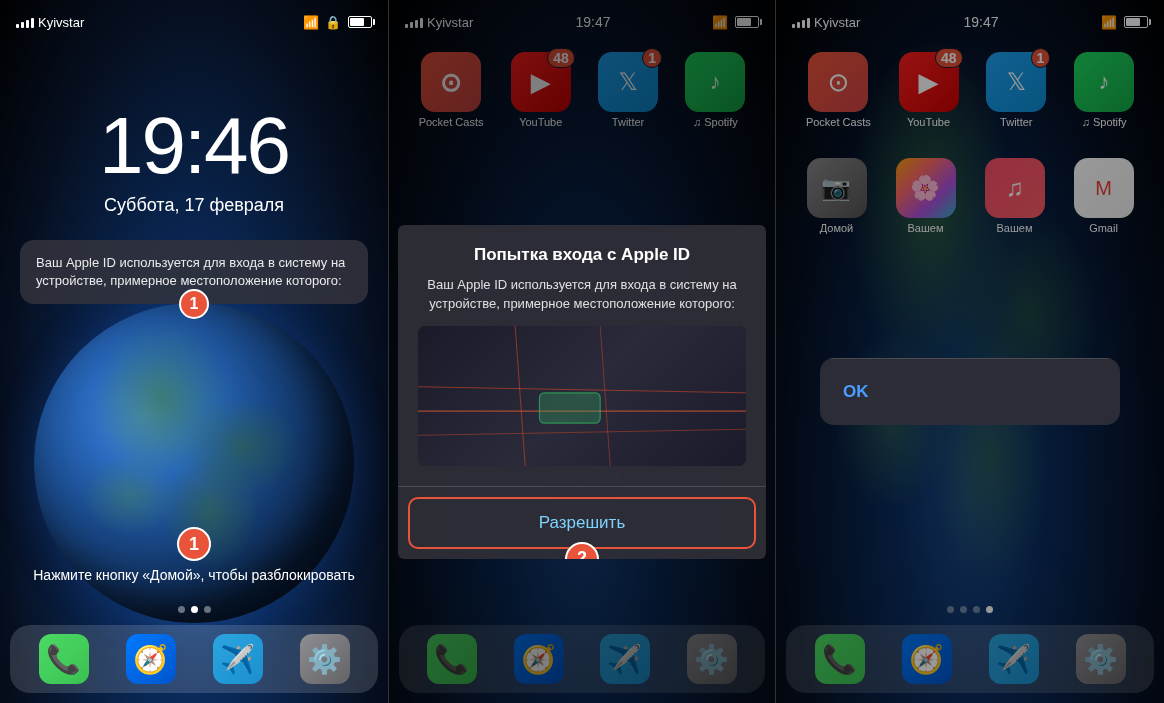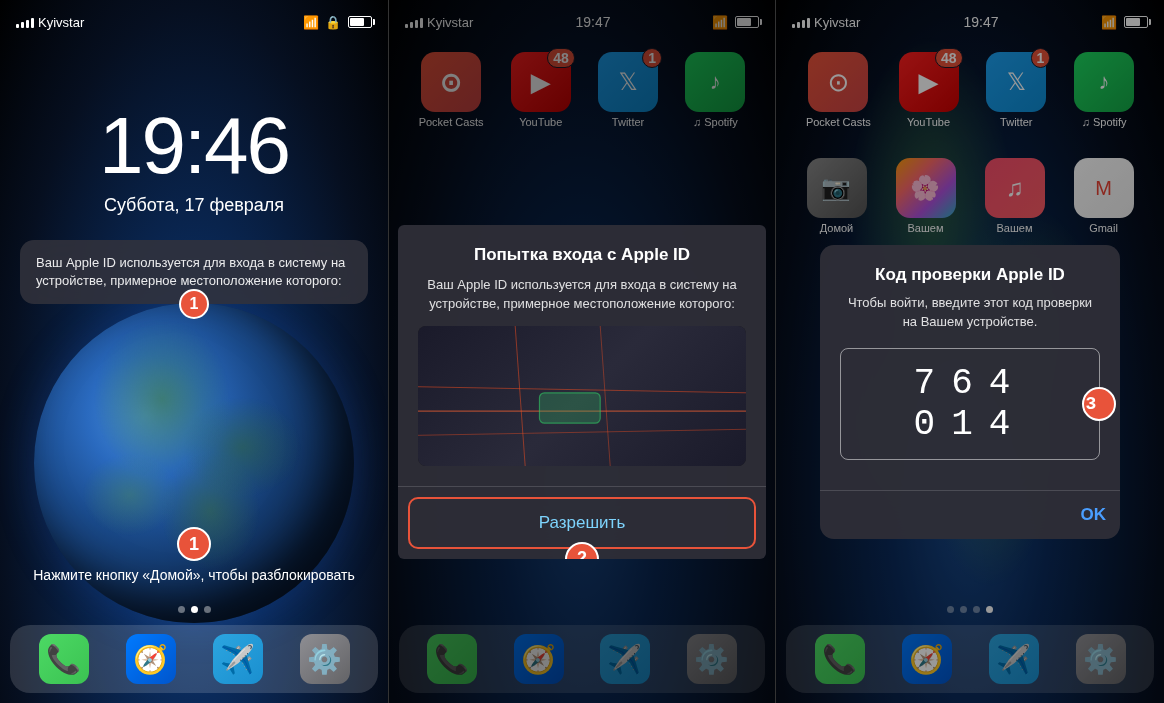--- a/index.html
+++ b/index.html
@@ -506,28 +506,28 @@
       position: absolute;
       right: -17px;
       top: 50%;
       transform: translateY(-50%);
     }
     .verify-actions {
       border-top: 1px solid rgba(255,255,255,0.15);
     }
     .verify-btn-ok {
       width: 100%;
-      padding: 14px;
+      padding: 23px;
       background: transparent;
       border: none;
       color: #4a9eff;
       font-size: 17px;
       font-weight: 600;
       cursor: pointer;
-      text-align: right;
+      text-align: left;
     }
 
     .panel3-dock {
       position: absolute;
       bottom: 10px;
       left: 10px;
       right: 10px;
       height: 68px;
       background: rgba(255,255,255,0.15);
       border-radius: 20px;
@@ -806,28 +806,20 @@
     <div class="app-item">
       <div class="app-icon-wrap">
         <div class="app-icon ic-gmail" style="font-size:20px;color:#ea4335;">M</div>
       </div>
       <span class="app-label">Gmail</span>
     </div>
   </div>
 
   <div class="verify-modal-overlay">
     <div class="verify-modal">
-      <div class="verify-modal-body">
-        <div class="verify-title">Код проверки Apple ID</div>
-        <div class="verify-text">Чтобы войти, введите этот код проверки на Вашем устройстве.</div>
-        <div class="verify-code-box">
-          <span>764 014</span>
-          <div class="step3-badge">3</div>
-        </div>
-      </div>
       <div class="verify-actions">
         <button class="verify-btn-ok">OK</button>
       </div>
     </div>
   </div>
 
   <div class="page-dots">
     <span></span>
     <span></span>
     <span></span>

